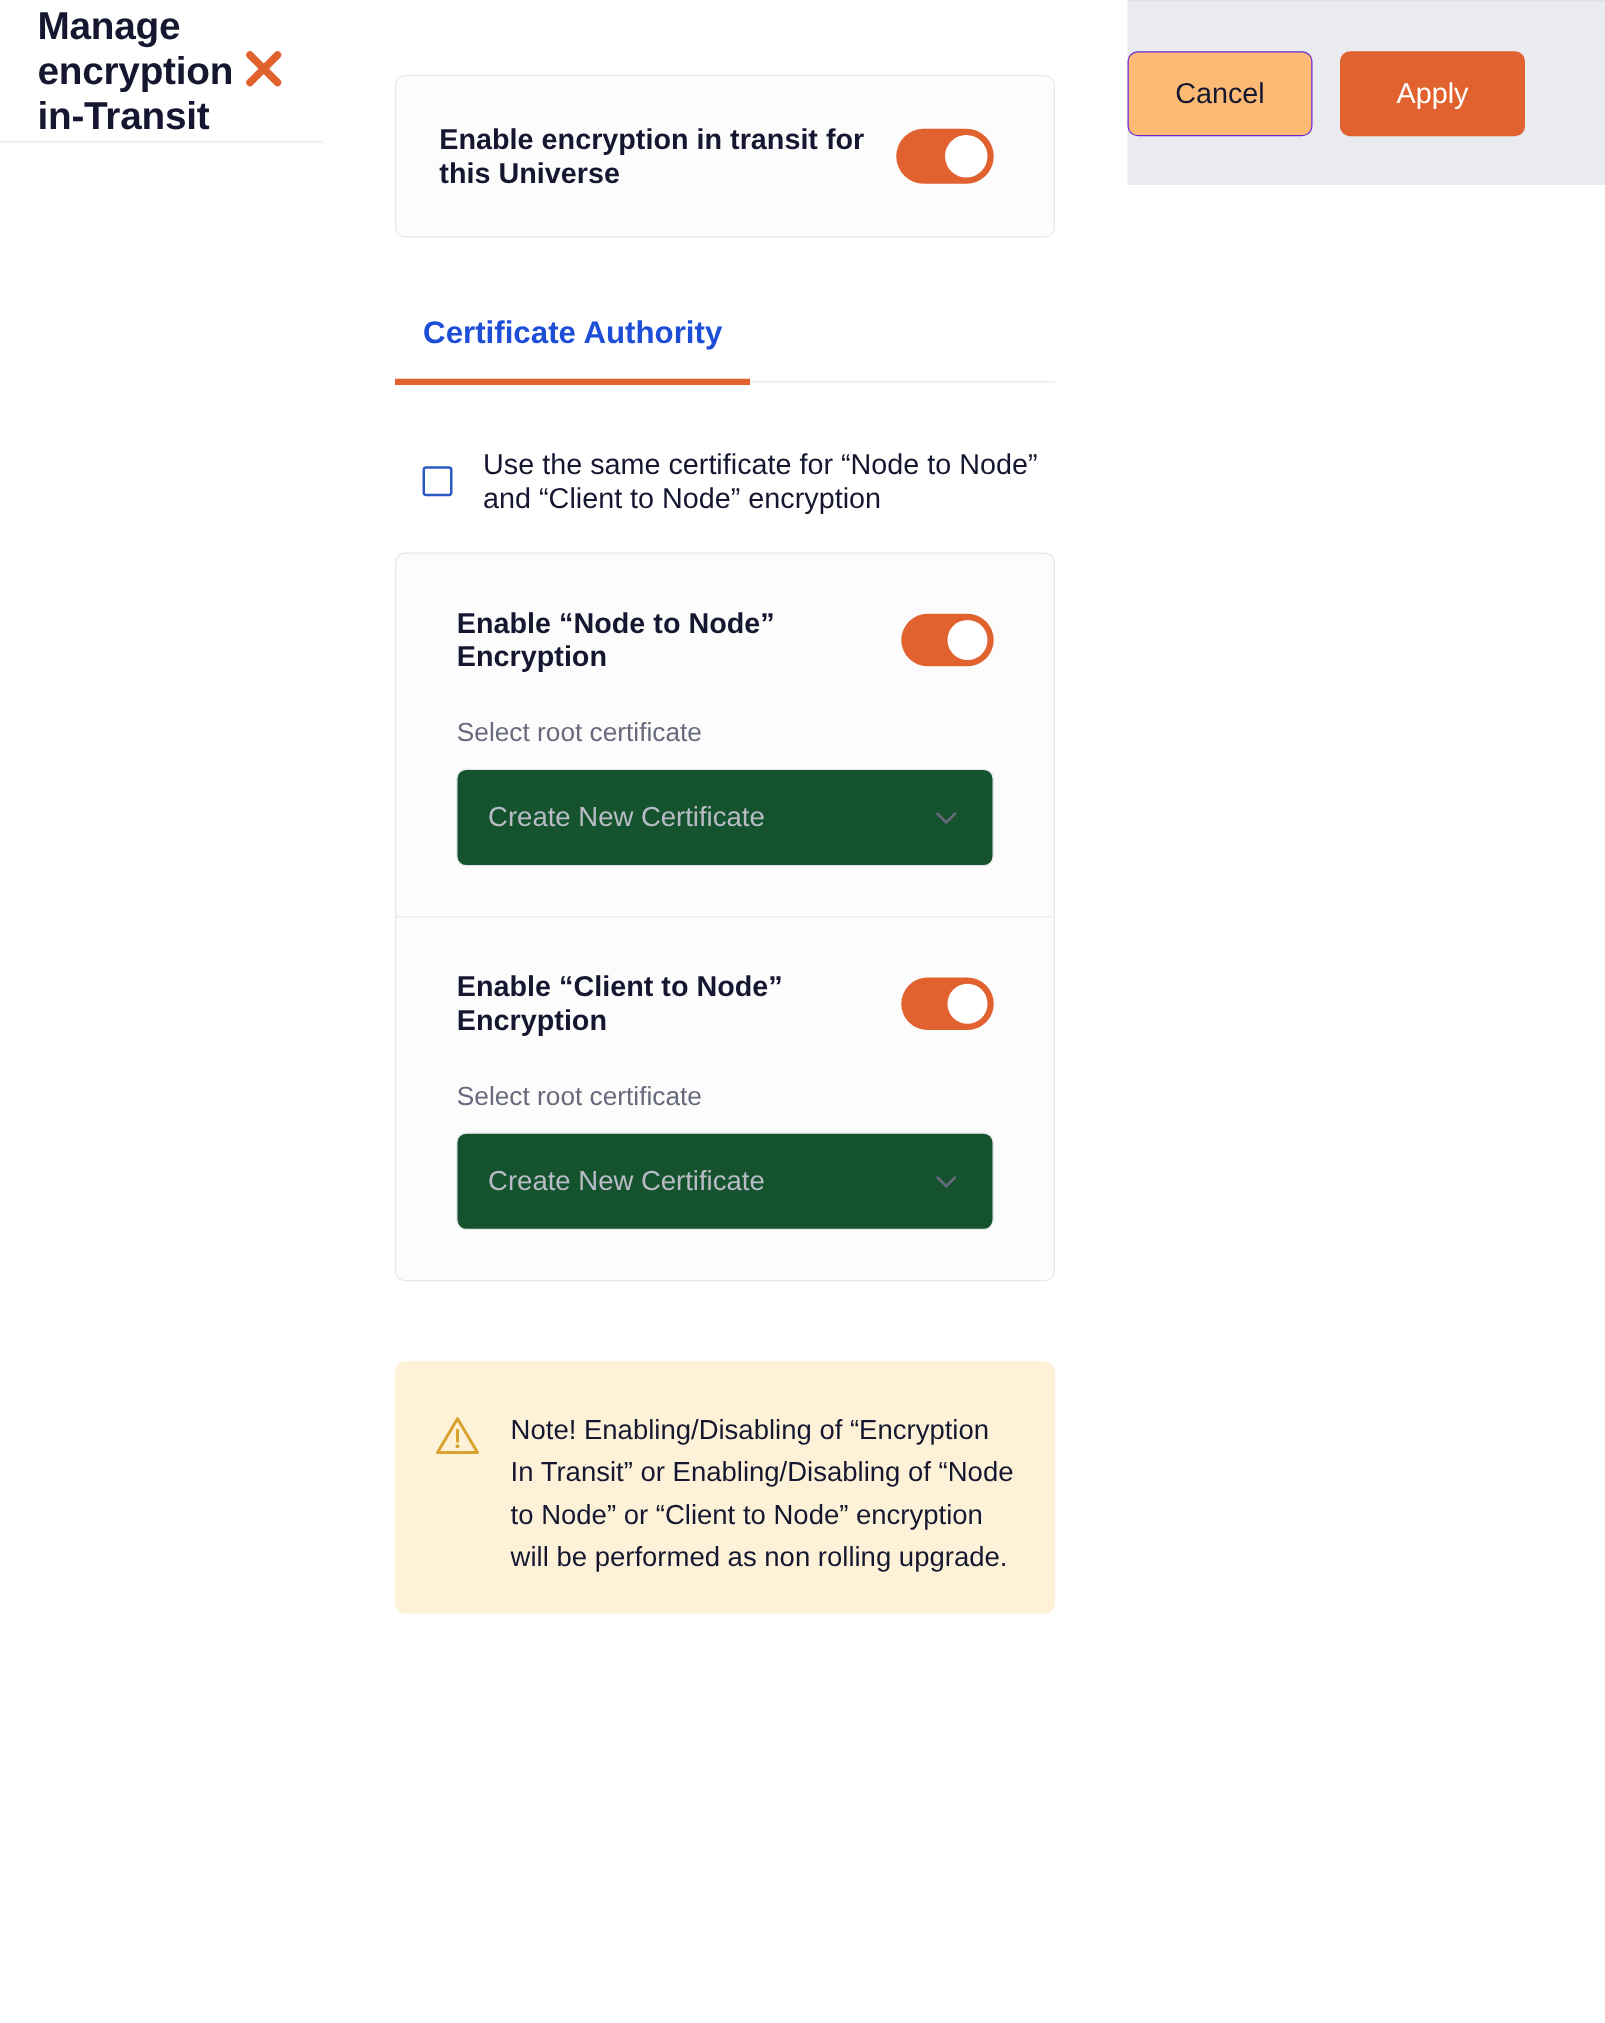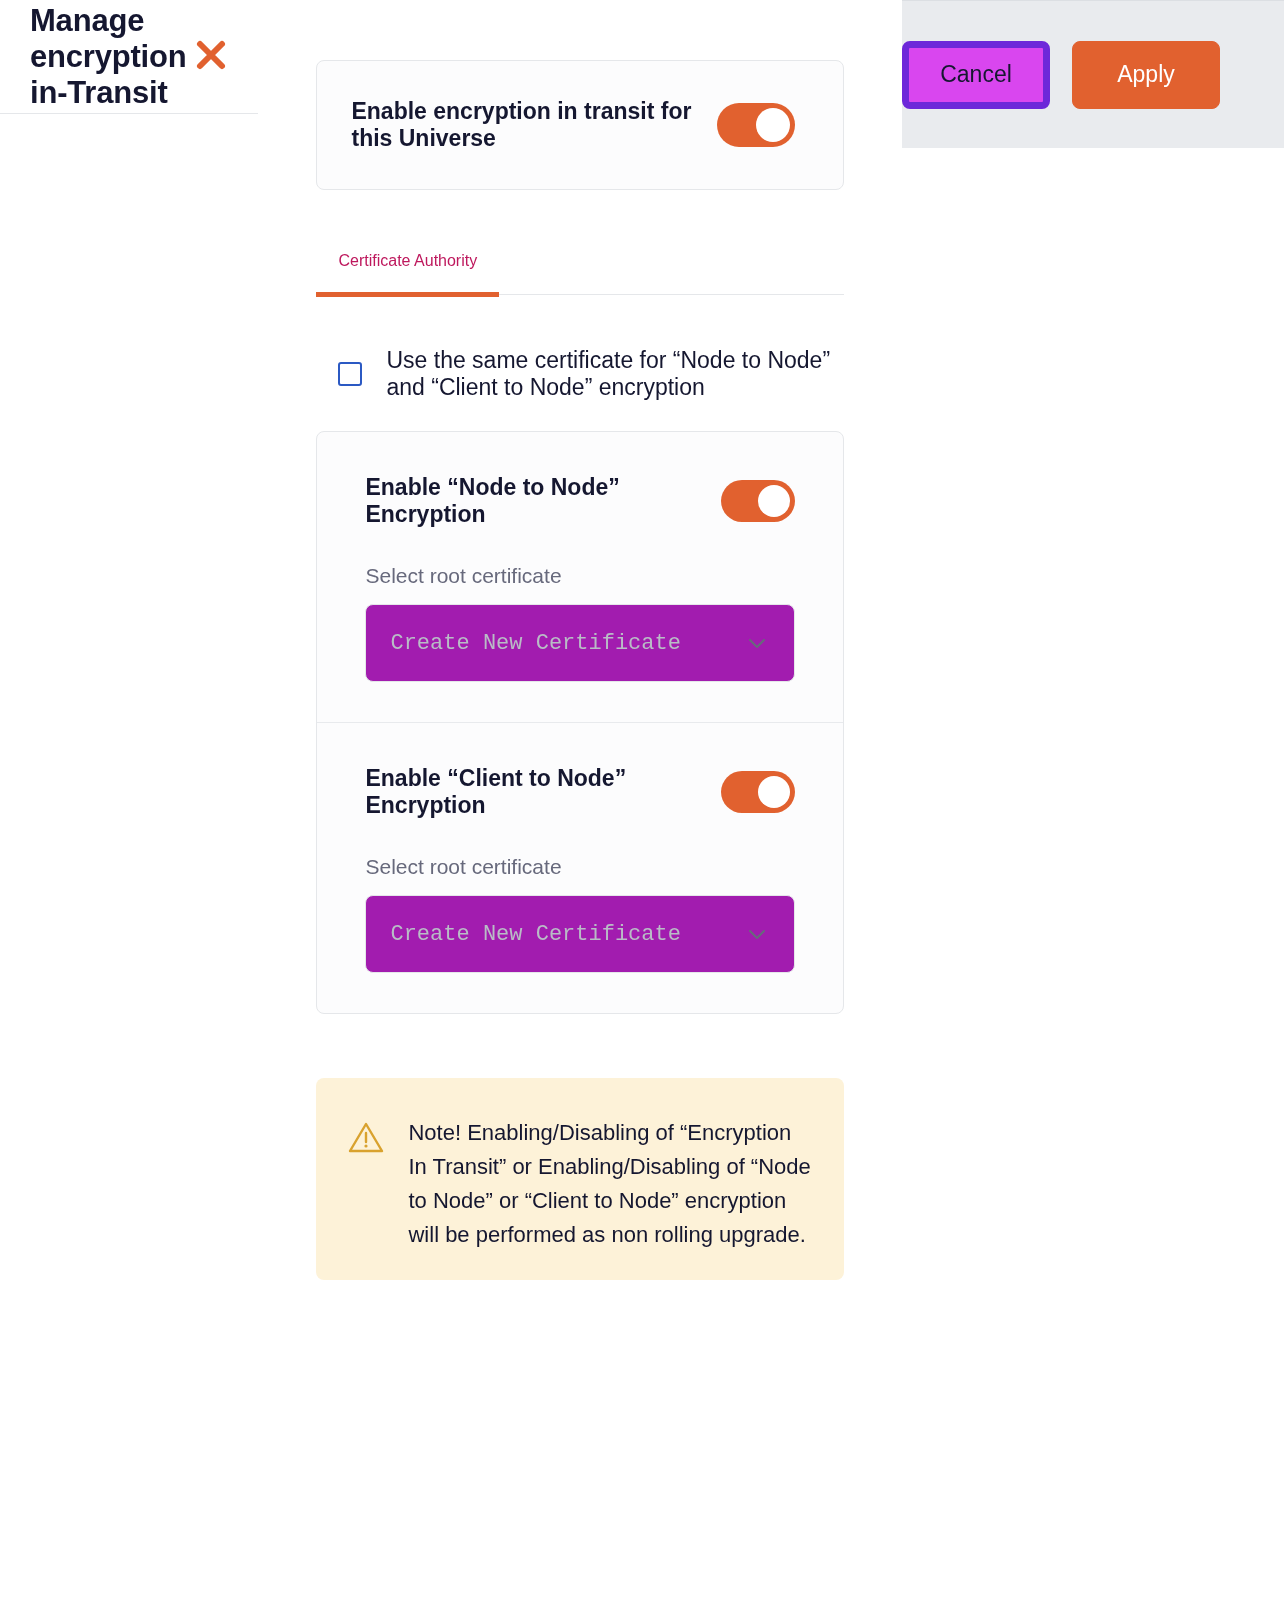--- a/index.html
+++ b/index.html
@@ -107,23 +107,23 @@
     height: 32px;
   }
 
   
   .tabs {
     margin-top: 62px;
     border-bottom: 1px solid #e5e7ea;
     display: flex;
   }
   .tab {
-    font-size: 16px;
-    font-weight: normal;
-    color: #be185d;
+    font-size: 25px;
+    font-weight: bold;
+    color: #1d4ed8;
     padding: 0 22px 22px 22px;
     cursor: pointer;
     border-bottom: 5px solid transparent;
     margin-bottom: -3px;
   }
   .tab.active {
     border-bottom-color: #e1612f;
   }
 
   
@@ -176,27 +176,26 @@
   .field-label {
     font-size: 21px;
     color: #67697c;
     margin-top: 36px;
   }
   .select {
     margin-top: 16px;
     height: 78px;
     border: 1px solid #e5e7ea;
     border-radius: 8px;
-    background: #a21caf;
+    background: #14532d;
     display: flex;
     align-items: center;
     justify-content: space-between;
     padding: 0 24px 0 24px;
     cursor: pointer;
-    font-family: Liberation Mono, monospace;
   }
   .select-value {
     font-size: 22px;
     color: #b9bcc6;
   }
   .chev {
     color: #67697c;
     display: flex;
     align-items: center;
   }
@@ -233,22 +232,22 @@
   .btn {
     height: 68px;
     min-width: 148px;
     border-radius: 8px;
     font-size: 23px;
     font-family: "Liberation Sans", sans-serif;
     cursor: pointer;
     padding: 0 26px;
   }
   .btn-cancel {
-    background: #d946ef;
-    border: 7px solid #6d28d9;
+    background: #fdba74;
+    border: 1px solid #6d28d9;
     color: #151730;
   }
   .btn-apply {
     background: #e1612f;
     border: 1px solid #e1612f;
     color: #ffffff;
   }
 </style>
 </head>
 <body>

